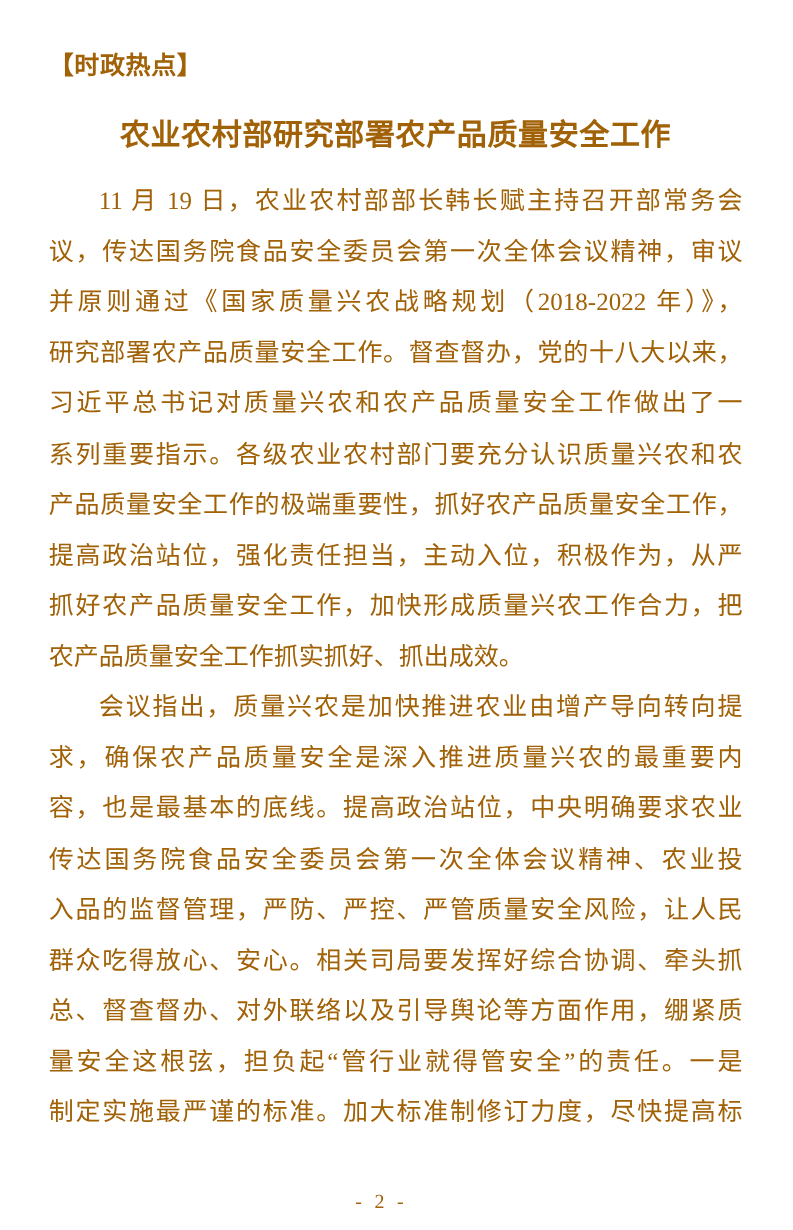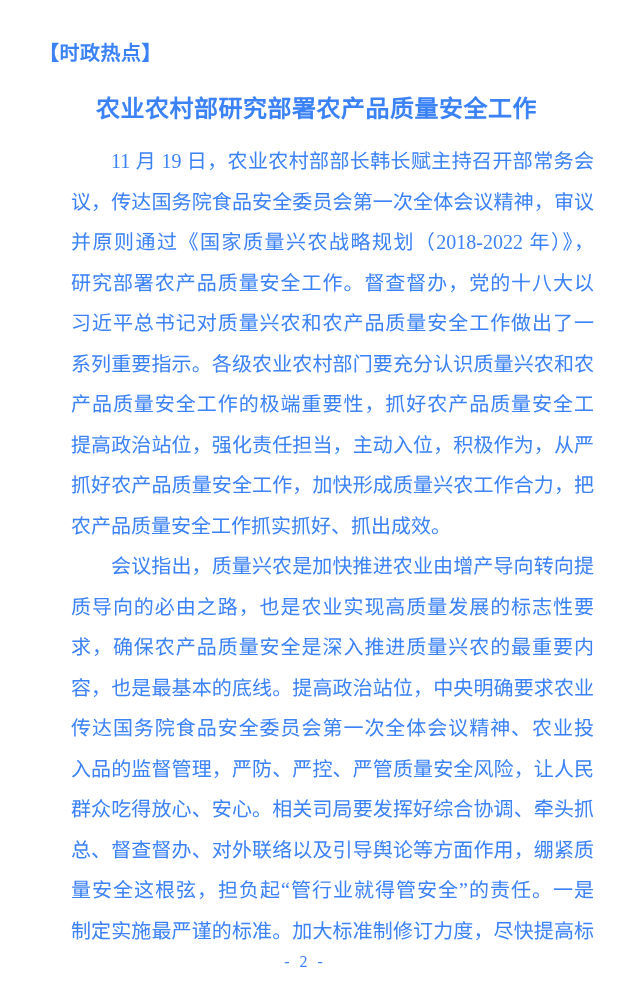--- a/index.html
+++ b/index.html
@@ -5,21 +5,21 @@
   html, body {
     margin: 0;
     padding: 0;
     background: #ffffff;
   }
   .page {
     position: relative;
     width: 634px;
     height: 984px;
     background: #ffffff;
-    color: #3b82f6;
+    color: #a16207;
     font-family: "Liberation Serif", "DejaVu Serif", serif;
     box-sizing: border-box;
     padding: 42px 40px 0 39px;
     overflow: hidden;
   }
   .section-label {
     font-size: 20px;
     font-weight: bold;
     line-height: 23px;
     letter-spacing: 0.5px;
@@ -27,21 +27,20 @@
   .doc-title {
     margin: 29px 0 0 0;
     font-size: 24px;
     font-weight: bold;
     text-align: center;
     line-height: 30px;
     letter-spacing: 0.5px;
   }
   .doc-body {
     margin-top: 17px;
-    margin-left: 32px;
   }
   .line {
     font-size: 20px;
     height: 40.5px;
     line-height: 40.5px;
     text-align: justify;
     text-align-last: justify;
     overflow: hidden;
     white-space: normal;
   }
@@ -76,21 +75,20 @@
     <div class="line">议，传达国务院食品安全委员会第一次全体会议精神，审议</div>
     <div class="line">并原则通过《国家质量兴农战略规划（2018-2022 年）》，</div>
     <div class="line">研究部署农产品质量安全工作。督查督办，党的十八大以来，</div>
     <div class="line">习近平总书记对质量兴农和农产品质量安全工作做出了一</div>
     <div class="line">系列重要指示。各级农业农村部门要充分认识质量兴农和农</div>
     <div class="line">产品质量安全工作的极端重要性，抓好农产品质量安全工作，</div>
     <div class="line">提高政治站位，强化责任担当，主动入位，积极作为，从严</div>
     <div class="line">抓好农产品质量安全工作，加快形成质量兴农工作合力，把</div>
     <div class="line para-end">农产品质量安全工作抓实抓好、抓出成效。</div>
     <div class="line indent">会议指出，质量兴农是加快推进农业由增产导向转向提</div>
-    <div class="line">质导向的必由之路，也是农业实现高质量发展的标志性要</div>
     <div class="line">求，确保农产品质量安全是深入推进质量兴农的最重要内</div>
     <div class="line">容，也是最基本的底线。提高政治站位，中央明确要求农业</div>
     <div class="line">传达国务院食品安全委员会第一次全体会议精神、农业投</div>
     <div class="line">入品的监督管理，严防、严控、严管质量安全风险，让人民</div>
     <div class="line">群众吃得放心、安心。相关司局要发挥好综合协调、牵头抓</div>
     <div class="line">总、督查督办、对外联络以及引导舆论等方面作用，绷紧质</div>
     <div class="line">量安全这根弦，担负起“管行业就得管安全”的责任。一是</div>
     <div class="line">制定实施最严谨的标准。加大标准制修订力度，尽快提高标</div>
   </div>
 

